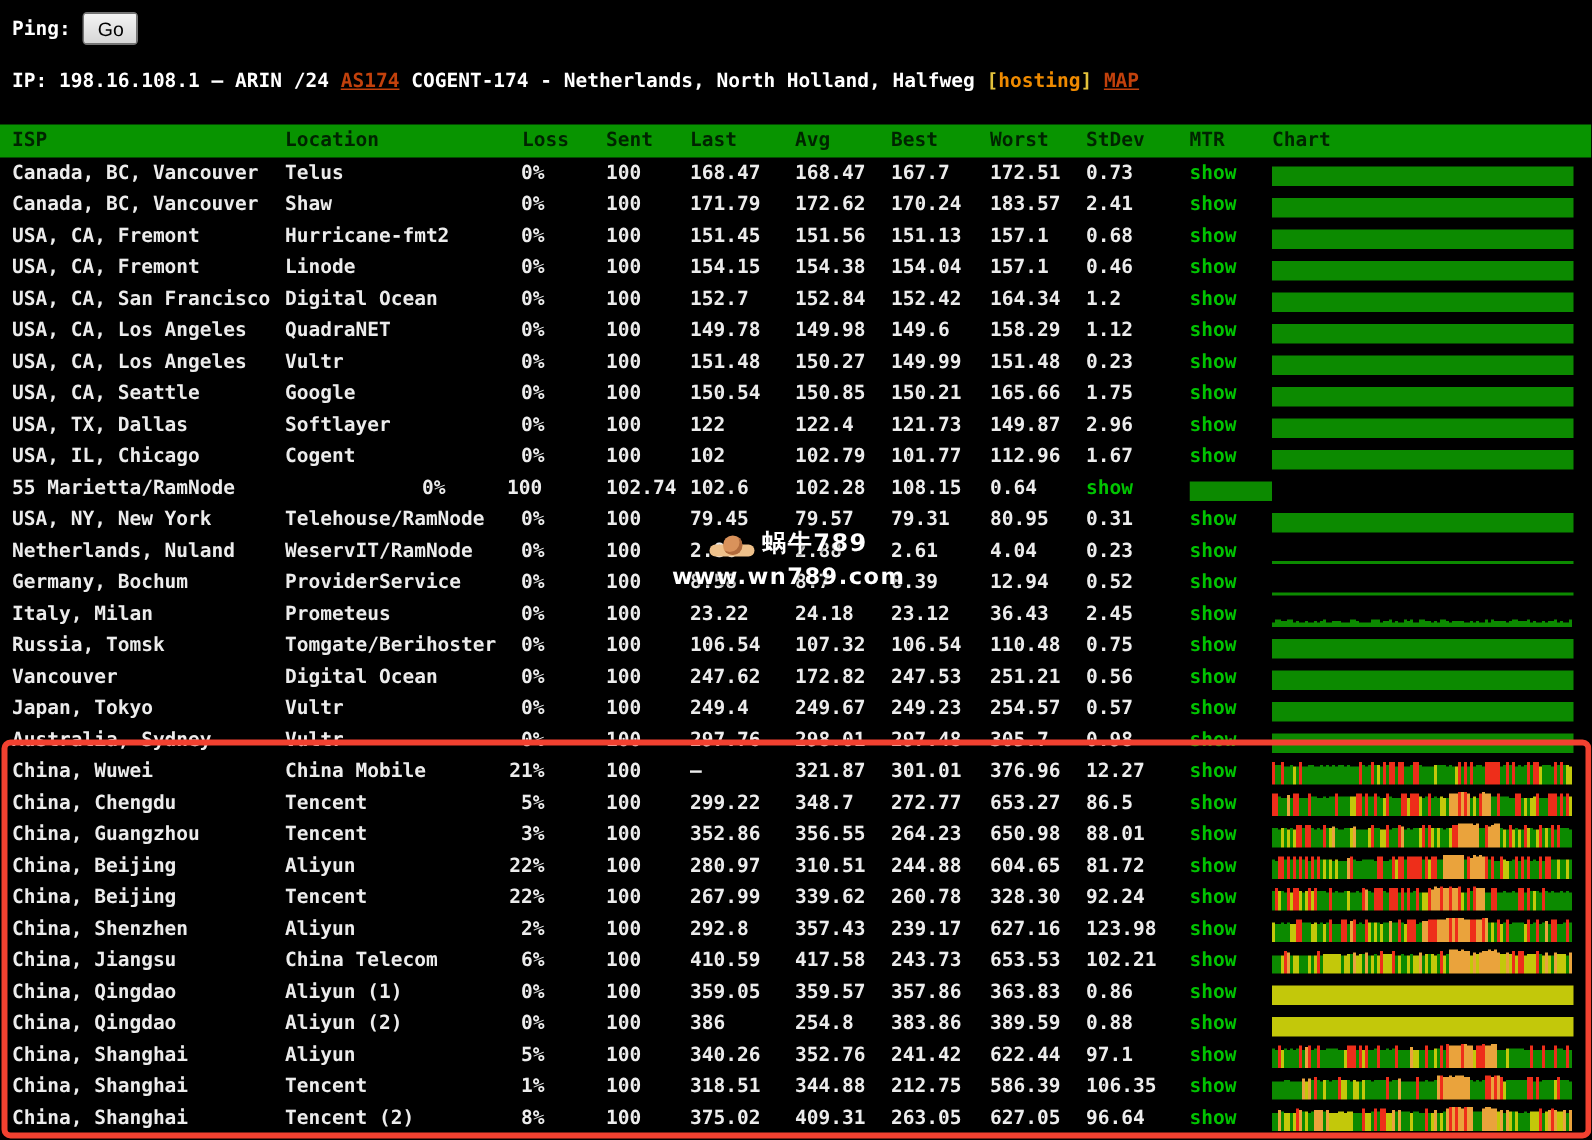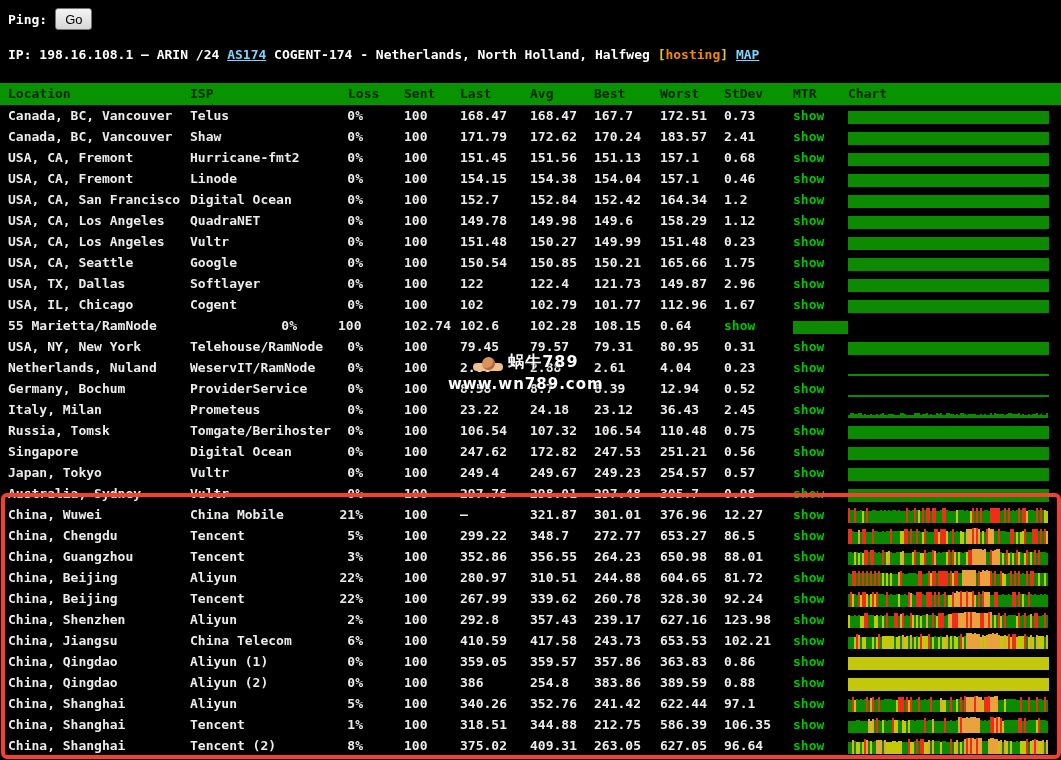--- a/index.html
+++ b/index.html
@@ -9,21 +9,21 @@
   
   .topbar{position:absolute;top:8px;left:8px;display:flex;align-items:center;gap:8px;}
   .ping-label{color:#fff;}
   .ping-input{width:168px;height:20px;border:1px solid #7a7f87;background:#fff;color:#000;
               font-family:"Liberation Sans",sans-serif;font-size:13px;padding:0 4px;outline:none;}
   .go-btn{height:22px;padding:0 9px;font-family:"Liberation Sans",sans-serif;font-size:13px;color:#000;
           background:linear-gradient(#f4f4f4,#d6d6d6);border:1px solid #757575;border-radius:3px;}
 
   
   .ipline{position:absolute;top:47px;left:8px;white-space:pre;color:#fff;}
-  .ipline a{color:#7dd3fc;text-decoration:underline;cursor:pointer;}
+  .ipline a{color:#c2410c;text-decoration:underline;cursor:pointer;}
   .bracket{color:#e3c23c;}
   .tag-hosting{color:#ef8a00;}
 
   
   .tbl{position:absolute;top:83px;left:0;width:1061px;}
   .grid{display:grid;grid-template-columns:182px 148px 66px 56px 70px 64px 66px 64px 69px 55px 203px;
         padding-left:8px;}
   .thead{background:#089400;color:#002400;height:22px;line-height:22px;}
   .thead .c-loss{text-align:left;padding-left:10px;padding-right:0;}
   .row{height:21px;line-height:21px;}
@@ -57,22 +57,22 @@
 
   <div class="topbar">
     <span class="ping-label">Ping:</span>
     <button class="go-btn">Go</button>
   </div>
 
   <div class="ipline"><span>IP: 198.16.108.1 – ARIN /24 </span><a>AS174</a><span> COGENT-174 - Netherlands, North Holland, Halfweg </span><span class="bracket">[</span><span class="tag-hosting">hosting</span><span class="bracket">]</span><span> </span><a>MAP</a></div>
 
   <div class="tbl">
     <div class="grid thead">
+      <div class="cell">ISP</div>
       <div class="cell">Location</div>
-      <div class="cell">ISP</div>
       <div class="cell c-loss">Loss</div>
       <div class="cell">Sent</div>
       <div class="cell">Last</div>
       <div class="cell">Avg</div>
       <div class="cell">Best</div>
       <div class="cell">Worst</div>
       <div class="cell">StDev</div>
       <div class="cell">MTR</div>
       <div class="cell">Chart</div>
     </div>
@@ -278,21 +278,21 @@
           <div class="cell">100</div>
           <div class="cell">106.54</div>
           <div class="cell">107.32</div>
           <div class="cell">106.54</div>
           <div class="cell">110.48</div>
           <div class="cell">0.75</div>
           <div class="cell"><a class="show-link">show</a></div>
           <div class="cell c-chart"><div class="chart"><i style="width: 201px; height: 13px; background: rgb(12, 138, 0);"></i></div></div>
         </div>
         <div class="grid row">
-          <div class="cell">Singapore</div>
+          <div class="cell">Vancouver</div>
           <div class="cell">Digital Ocean</div>
           <div class="cell c-loss">0%</div>
           <div class="cell">100</div>
           <div class="cell">247.62</div>
           <div class="cell">172.82</div>
           <div class="cell">247.53</div>
           <div class="cell">251.21</div>
           <div class="cell">0.56</div>
           <div class="cell"><a class="show-link">show</a></div>
           <div class="cell c-chart"><div class="chart"><i style="width: 201px; height: 13px; background: rgb(12, 138, 0);"></i></div></div>

